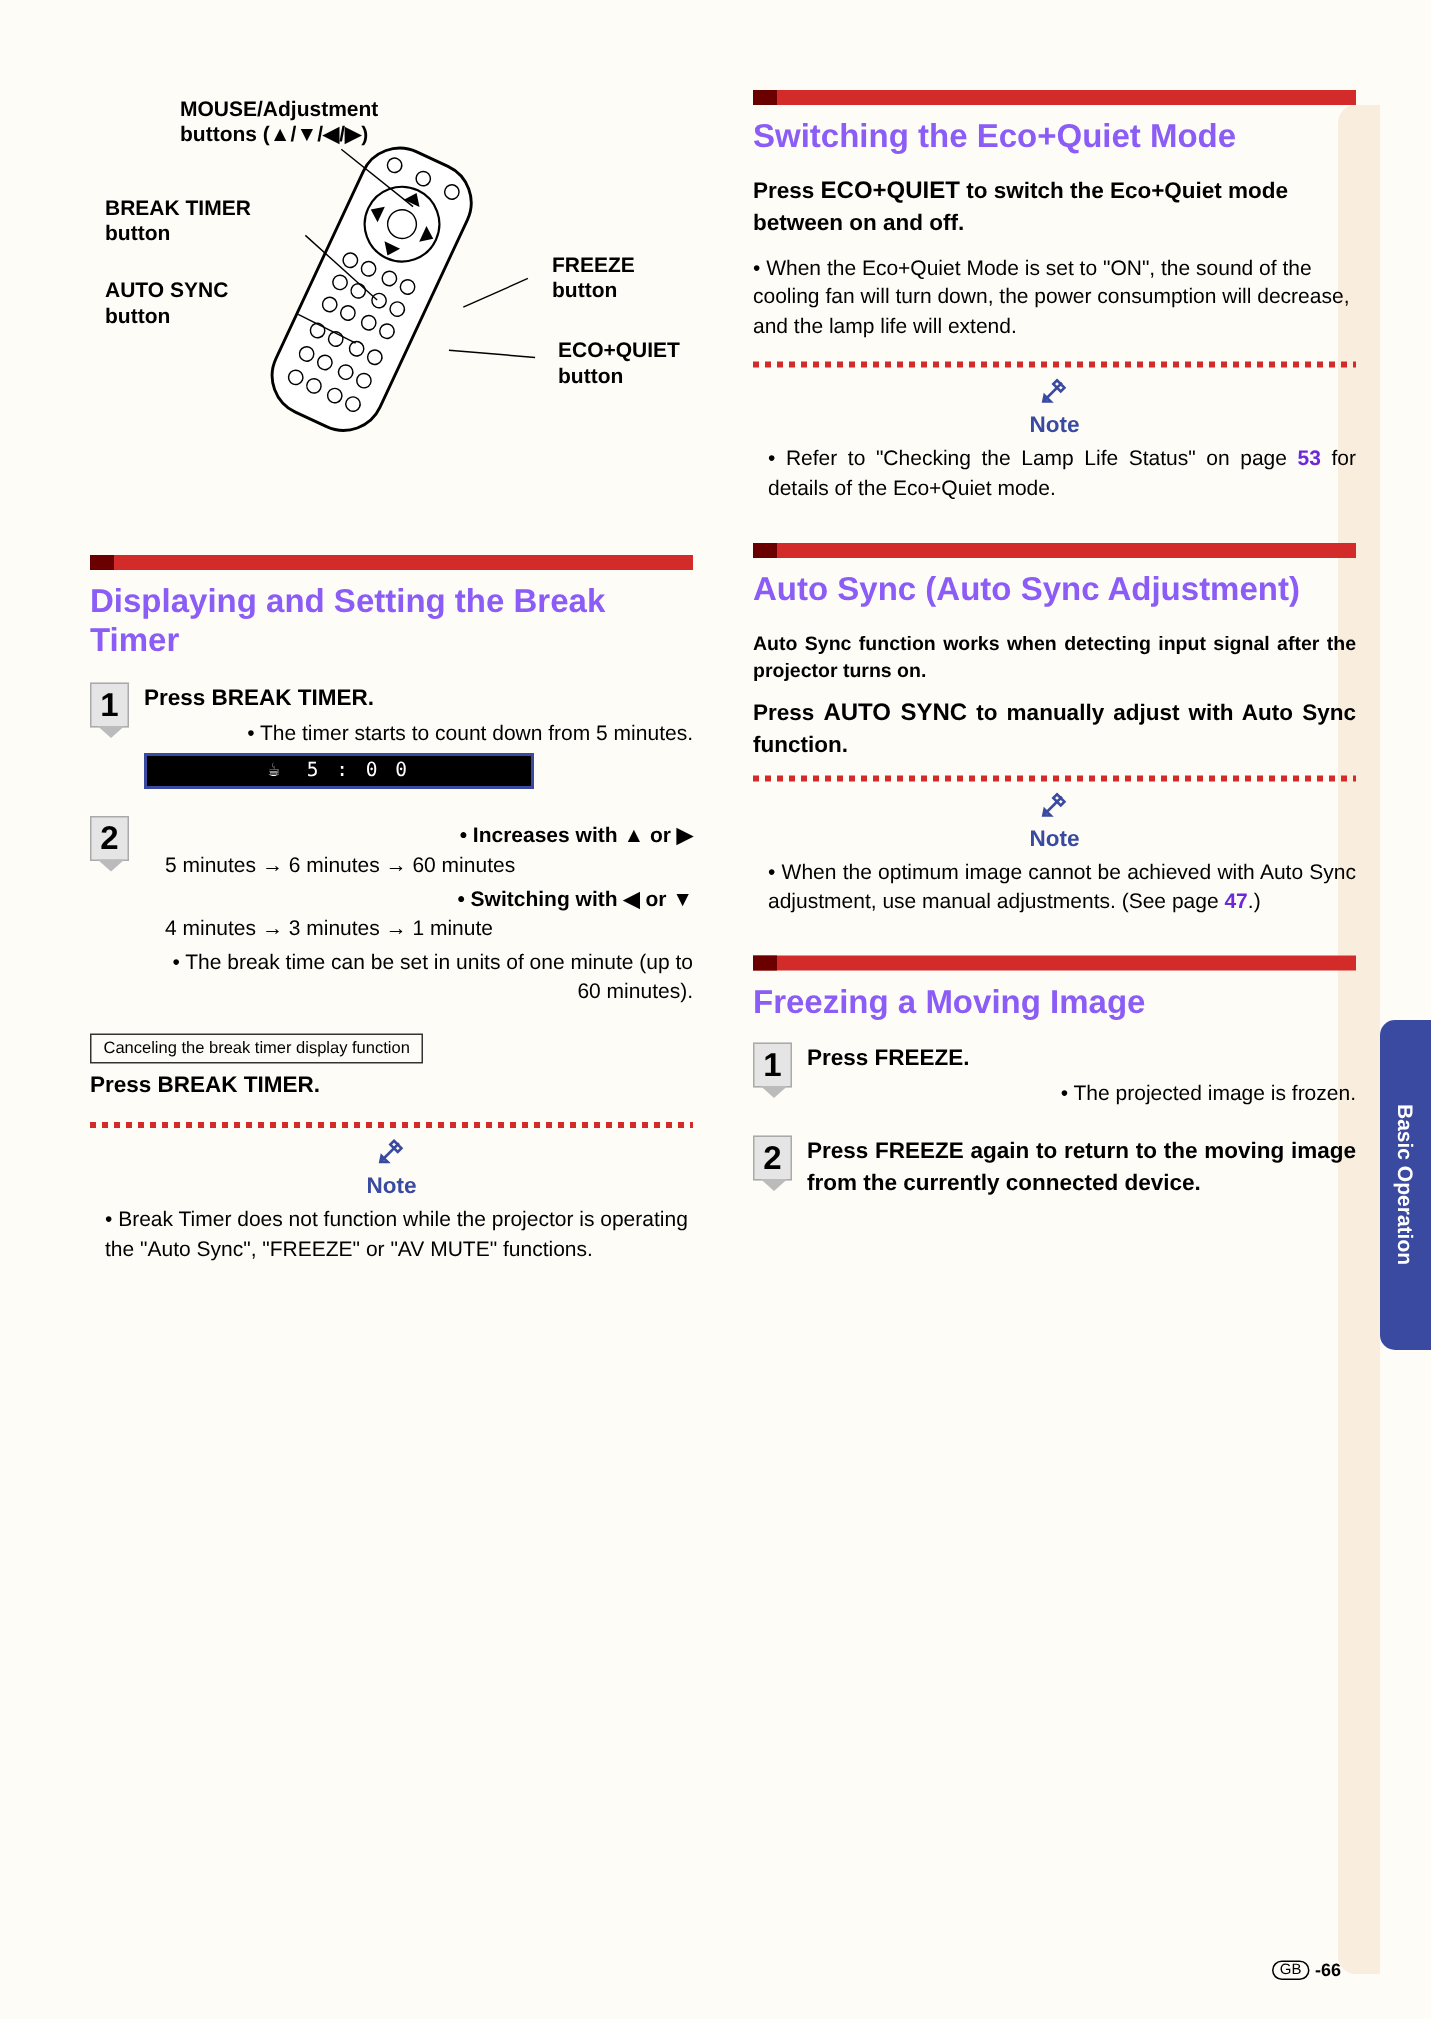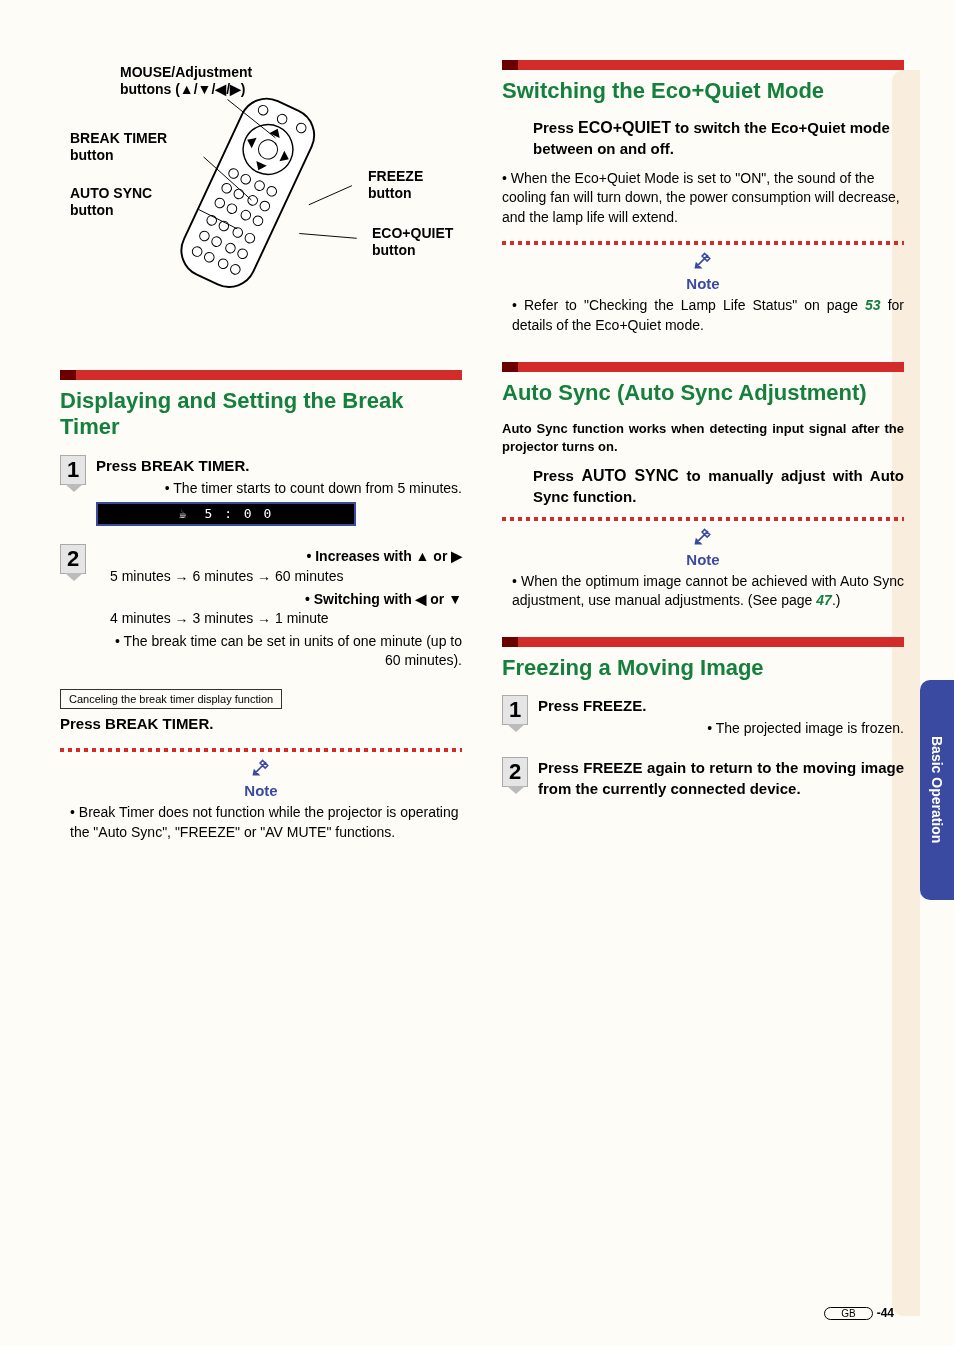--- a/index.html
+++ b/index.html
@@ -35,21 +35,21 @@
     line-height: 1.2;
   }
   .red-bar {
     background: #d32a2a;
     height: 10px;
     width: 100%;
     margin-bottom: 8px;
     border-left: 16px solid #6b0000;
   }
   h2.section-head {
-    color: #15803d;
+    color: #8b5cf6;
     font-size: 22px;
     font-weight: 800;
     margin-bottom: 14px;
     line-height: 1.2;
   }
   .step {
     display: flex;
     align-items: flex-start;
     gap: 10px;
     margin-bottom: 18px;
@@ -120,27 +120,26 @@
     flex-direction: column;
   }
   .note-icon {
     width: 20px; height: 20px;
   }
   .note-body {
     font-size: 14px;
     line-height: 1.4;
     padding-left: 10px;
   }
-  .note-body .pgref { color: #15803d; font-weight: bold; font-style: italic; }
+  .note-body .pgref { color: #6d28d9; font-weight: bold; }
   .intro-bold {
     font-weight: bold;
     font-size: 15px;
     line-height: 1.3;
     margin-bottom: 10px;
-    margin-left: 31px;
   }
   .intro-bold .btn-name { font-weight: 900; font-size: 16px; }
   .intro-plain-bold {
     font-weight: bold;
     font-size: 13px;
     line-height: 1.4;
     margin-bottom: 10px;
   }
   .body-text {
     font-size: 14px;
@@ -177,21 +176,21 @@
     bottom: 26px;
     right: 60px;
     font-size: 12px;
     display: flex;
     align-items: center;
     gap: 4px;
   }
   .gb-badge {
     border: 1px solid #000;
     border-radius: 10px;
-    padding: 0 16px;
+    padding: 0 4px;
     font-size: 10px;
   }
   .arrow { font-size: 13px; }
   .sect-block { margin-bottom: 26px; }
 </style>
 </head>
 <body>
 
 <div class="side-fade"></div>
 <div class="side-tab">Basic Operation</div>
@@ -379,15 +378,15 @@
             </div>
           </div>
         </div>
       </div>
 
     </div>
   </div>
 
   <div class="page-num">
     <span class="gb-badge">GB</span>
-    <b>-44</b>
+    <b>-66</b>
   </div>
 </div>
 
 </body></html>

